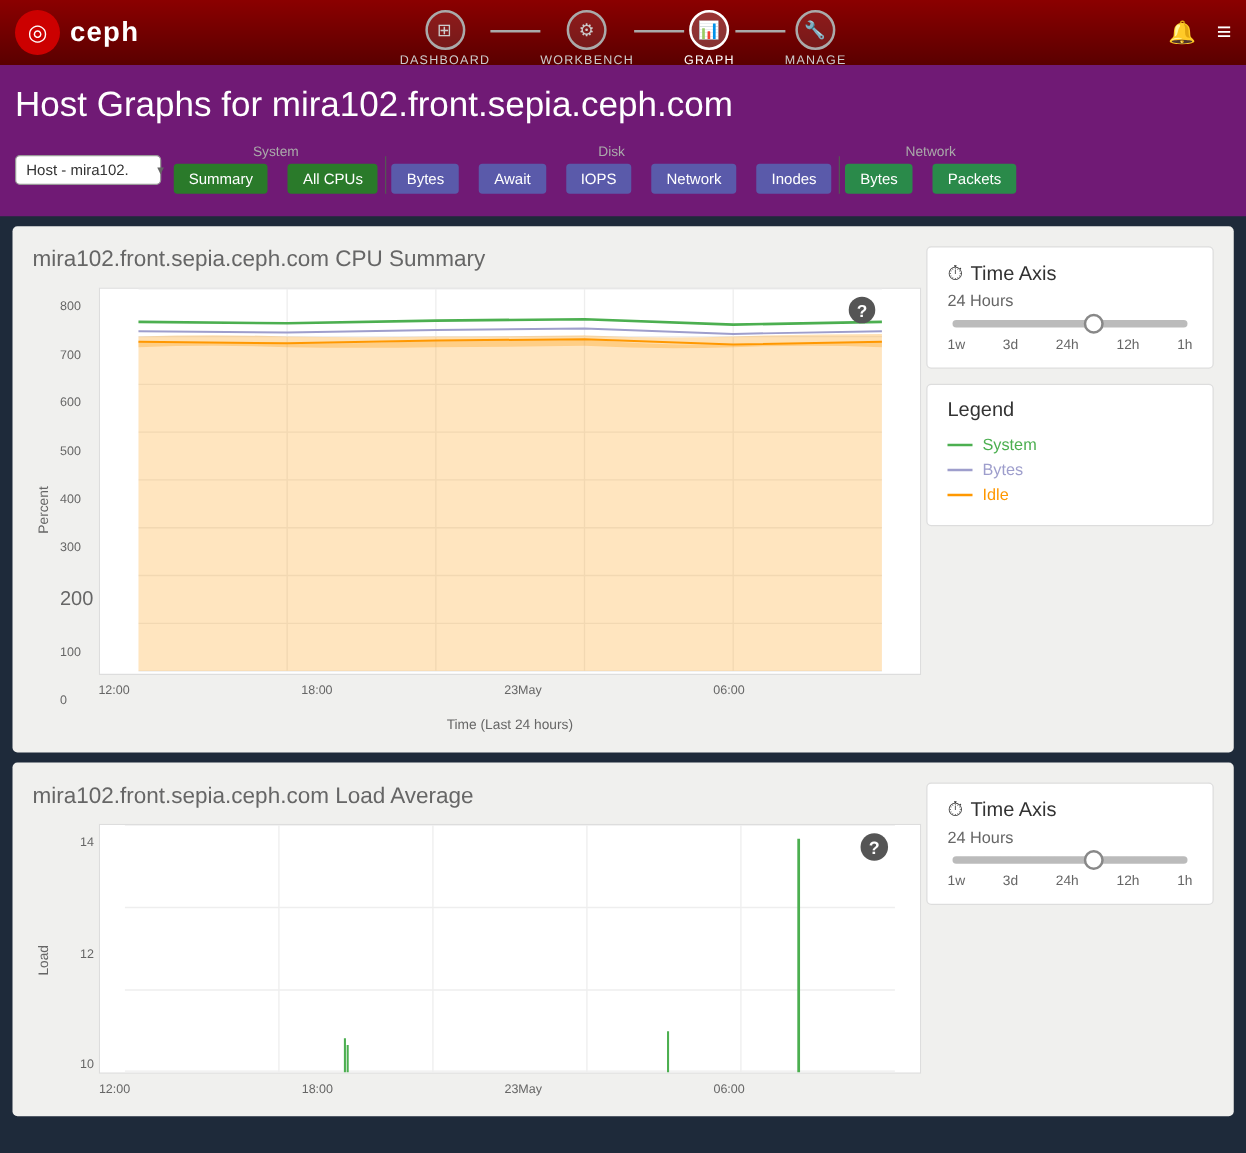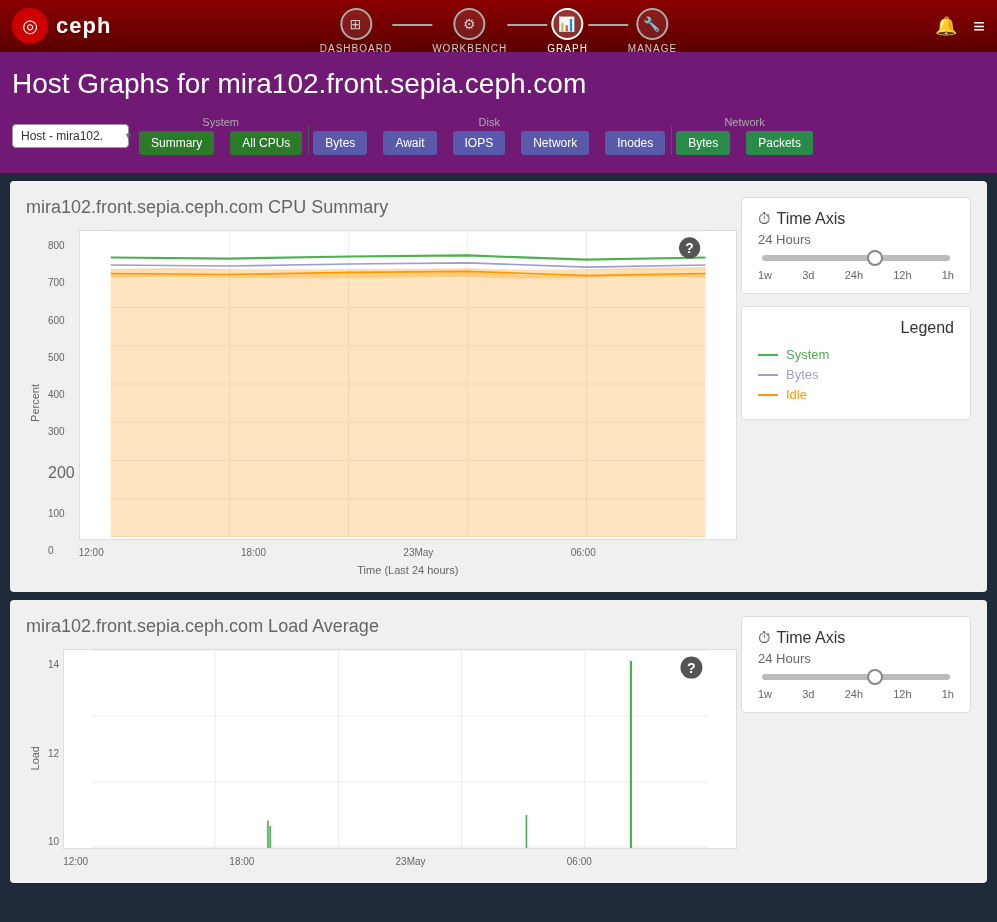--- a/index.html
+++ b/index.html
@@ -251,21 +251,20 @@
       background: white;
       border: 1px solid #ddd;
       border-radius: 4px;
       padding: 12px 16px;
     }
     .legend-title {
       color: #333;
       font-size: 16px;
       font-weight: 500;
       margin-bottom: 10px;
-      text-align: right;
     }
     .legend-item {
       display: flex;
       align-items: center;
       gap: 8px;
       margin-bottom: 5px;
       font-size: 13px;
     }
     .legend-line {
       width: 20px;
@@ -411,21 +410,21 @@
             <text x="545" y="21" text-anchor="middle" fill="white" font-size="13" font-weight="bold">?</text>
           </svg>
           
           <div style="display:flex; justify-content:space-between; padding:4px 4px 0 0; font-size:10px; color:#666;">
             <span>12:00</span>
             <span>18:00</span>
             <span>23May</span>
             <span>06:00</span>
             <span></span>
           </div>
-          <div style="text-align:center; font-size:11px; color:#666; margin-top:6px;">
+          <div style="text-align:center; font-size:11px; color:#666; margin-top:16px;">
             <span>Time (Last 24 hours)</span>
           </div>
         </div>
       </div>
     </div>
 
     <div class="chart-right-panel">
       <div class="time-axis-card">
         <div class="time-axis-title">
           <span style="font-size:16px;">⏱</span>
@@ -462,21 +461,21 @@
     </div>
   </div>
 
   <div class="chart-panel">
     <div class="chart-area">
       <h2 class="chart-title">mira102.front.sepia.ceph.com Load Average</h2>
       <div style="position:relative; display:flex; align-items:stretch;">
         <div style="display:flex; align-items:center; justify-content:center; width:18px; margin-right:4px;">
           <span style="writing-mode:vertical-rl;transform:rotate(180deg);font-size:11px;color:#666;">Load</span>
         </div>
-        <div style="display:flex; flex-direction:column; justify-content:space-between; margin-right:4px; padding-top:10px; padding-bottom:20px;">
+        <div style="display:flex; flex-direction:column; justify-content:space-between; margin-right:4px; padding-top:10px; padding-bottom:20px;margin-left:16px;">
           <span style="font-size:10px;color:#666;">14</span>
           <span style="font-size:10px;color:#666;">12</span>
           <span style="font-size:10px;color:#666;">10</span>
         </div>
         <div style="flex:1; position:relative;">
           <svg width="100%" height="200" viewBox="0 0 560 180" style="background:white; border:1px solid #ddd;">
 
             <line x1="0" y1="0" x2="560" y2="0" stroke="#eee" stroke-width="1"></line>
             <line x1="0" y1="60" x2="560" y2="60" stroke="#eee" stroke-width="1"></line>
             <line x1="0" y1="120" x2="560" y2="120" stroke="#eee" stroke-width="1"></line>

